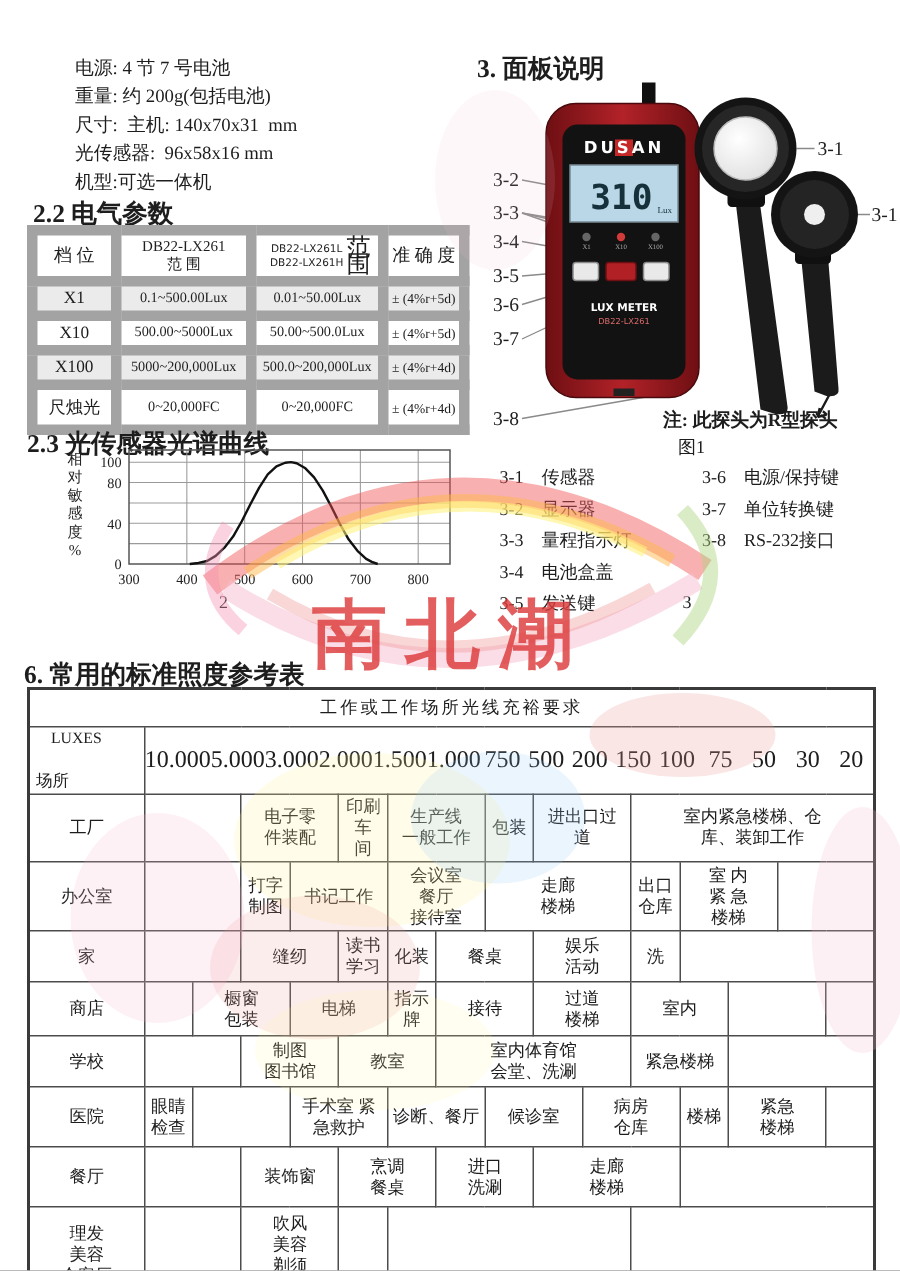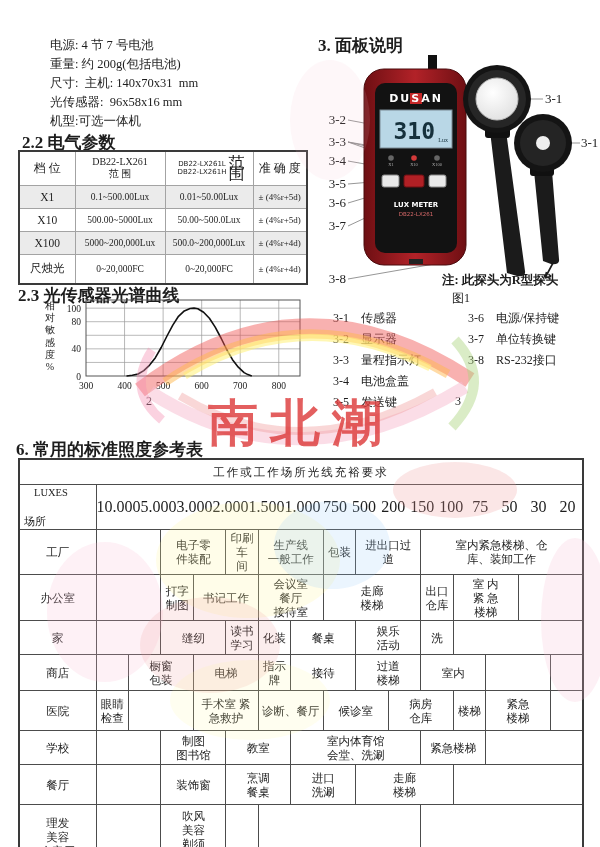--- a/index.html
+++ b/index.html
@@ -5,21 +5,21 @@
   html,body{margin:0;padding:0;background:#888;}
   .page{position:relative;width:600px;height:847px;background:#ffffff;margin:0 auto;overflow:hidden;
         font-family:"Liberation Serif","DejaVu Serif",serif;color:#1d1d1d;}
   .abs{position:absolute;}
   
   .specs{left:50px;top:36px;font-size:12.5px;line-height:19px;}
   .specs div{white-space:pre;}
   .h2{font-size:17px;font-weight:bold;}
   
   table.el{border-collapse:collapse;table-layout:fixed;background:#fff;}
-  table.el td,table.el th{border:1px solid #a3a3a3;text-align:center;vertical-align:middle;
+  table.el td,table.el th{border:7px solid #a3a3a3;text-align:center;vertical-align:middle;
       font-weight:normal;padding:0 1px;}
   table.el{border:2px solid #3a3a3a;}
   .el-gear{font-size:11.5px;}
   .el-range{font-size:9.5px;font-family:"Liberation Serif",serif;}
   .el-acc{font-size:9px;}
   .el-head{font-size:12px;}
   .el-h2{font-size:10px;line-height:12px;}
   .el-h3wrap{display:flex;align-items:center;justify-content:center;gap:2px;}
   .el-h3models{font-size:7px;line-height:8.5px;font-family:"DejaVu Sans",sans-serif;text-align:center;}
   .el-h3fw{width:12px;font-size:16px;line-height:11px;}
@@ -360,47 +360,47 @@
           <td colspan="2">电梯</td>
           <td colspan="1">指示
 牌</td>
           <td colspan="2">接待</td>
           <td colspan="2">过道
 楼梯</td>
           <td colspan="2">室内</td>
           <td colspan="2"></td>
           <td colspan="1"></td>
         </tr>
+        <tr style="height: 34px;">
+          <td>学校</td>
+          <td colspan="2"></td>
+          <td colspan="2">制图
+图书馆</td>
+          <td colspan="2">教室</td>
+          <td colspan="4">室内体育馆
+会堂、洗涮</td>
+          <td colspan="2">紧急楼梯</td>
+          <td colspan="3"></td>
+        </tr>
         <tr style="height: 40px;">
           <td>医院</td>
           <td colspan="1">眼睛
 检查</td>
           <td colspan="2"></td>
           <td colspan="2">手术室 紧
 急救护</td>
           <td colspan="2">诊断、餐厅</td>
           <td colspan="2">候诊室</td>
           <td colspan="2">病房
 仓库</td>
           <td colspan="1">楼梯</td>
           <td colspan="2">紧急
 楼梯</td>
           <td colspan="1"></td>
         </tr>
-        <tr style="height: 34px;">
-          <td>学校</td>
-          <td colspan="2"></td>
-          <td colspan="2">制图
-图书馆</td>
-          <td colspan="2">教室</td>
-          <td colspan="4">室内体育馆
-会堂、洗涮</td>
-          <td colspan="2">紧急楼梯</td>
-          <td colspan="3"></td>
-        </tr>
         <tr style="height: 40px;">
           <td>餐厅</td>
           <td colspan="2"></td>
           <td colspan="2">装饰窗</td>
           <td colspan="2">烹调
 餐桌</td>
           <td colspan="2">进口
 洗涮</td>
           <td colspan="3">走廊
 楼梯</td>

